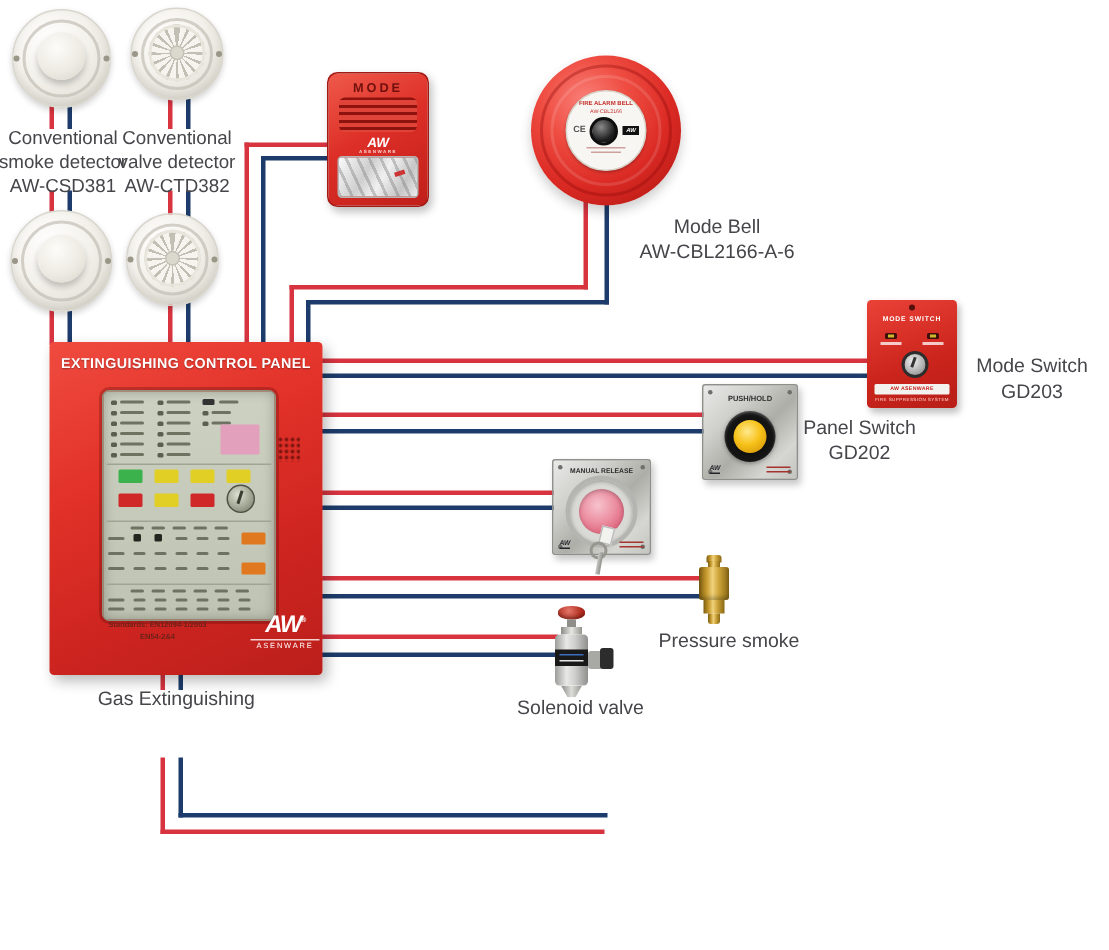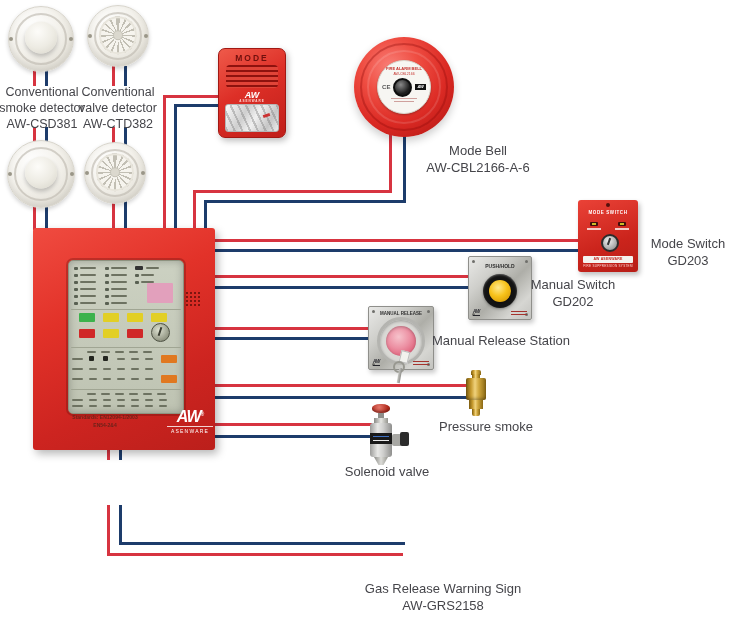--- a/index.html
+++ b/index.html
@@ -246,20 +246,21 @@
         <span class="bl-ce">CE</span>
         <span class="bl-hub"></span>
         <span class="bl-aw">AW</span>
       </div>
       <div class="bl-dash" style="width:26px"></div>
       <div class="bl-dash" style="width:20px"></div>
     </div>
   </div>
 
   <div class="dev panel" style="left:33px;top:228px;width:182px;height:222px">
+    <div class="panel-title">EXTINGUISHING CONTROL PANEL</div>
     <div class="panel-display" id="panel-display">
       <div class="key-switch">
           <i></i>
         </div>
     <div style="position: absolute; left: 5px; top: 6px; width: 4px; height: 3px; background: rgb(89, 96, 82); border-radius: 1px;"></div>
         <div style="position: absolute; left: 11px; top: 6px; width: 16px; height: 2px; background: rgb(109, 114, 97); border-radius: 1px;"></div>
         <div style="position: absolute; left: 36px; top: 6px; width: 4px; height: 3px; background: rgb(89, 96, 82); border-radius: 1px;"></div>
         <div style="position: absolute; left: 42px; top: 6px; width: 16px; height: 2px; background: rgb(109, 114, 97); border-radius: 1px;"></div>
         <div style="position: absolute; left: 66px; top: 5px; width: 8px; height: 4px; background: rgb(51, 51, 51); border-radius: 1px;"></div>
         <div style="position: absolute; left: 77px; top: 6px; width: 13px; height: 2px; background: rgb(109, 114, 97); border-radius: 1px;"></div>
@@ -443,32 +444,28 @@
   </div>
   <div class="lbl" style="left:417px;top:143px;width:122px">
     <div>Mode Bell</div>
     <div>AW-CBL2166-A-6</div>
   </div>
   <div class="lbl" style="left:642px;top:236px;width:92px">
     <div>Mode Switch</div>
     <div>GD203</div>
   </div>
   <div class="lbl" style="left:527px;top:277px;width:92px">
-    <div>Manual Switch</div>
+    <div>Panel Switch</div>
     <div>GD202</div>
   </div>
   <div class="lbl" style="left:425px;top:333px;width:152px">
-    <div>Manual Release Station</div>
   </div>
   <div class="lbl" style="left:435px;top:419px;width:102px">
     <div>Pressure smoke</div>
   </div>
   <div class="lbl" style="left:336px;top:464px;width:102px">
     <div>Solenoid valve</div>
   </div>
   <div class="lbl" style="left:45px;top:458px;width:145px">
-  </div>
-  <div class="lbl" style="left:362px;top:581px;width:162px">
-    <div>Gas Release Warning Sign</div>
-    <div>AW-GRS2158</div>
+    <div>Gas Extinguishing</div>
   </div>
 
 </div>
 
 </body></html>

